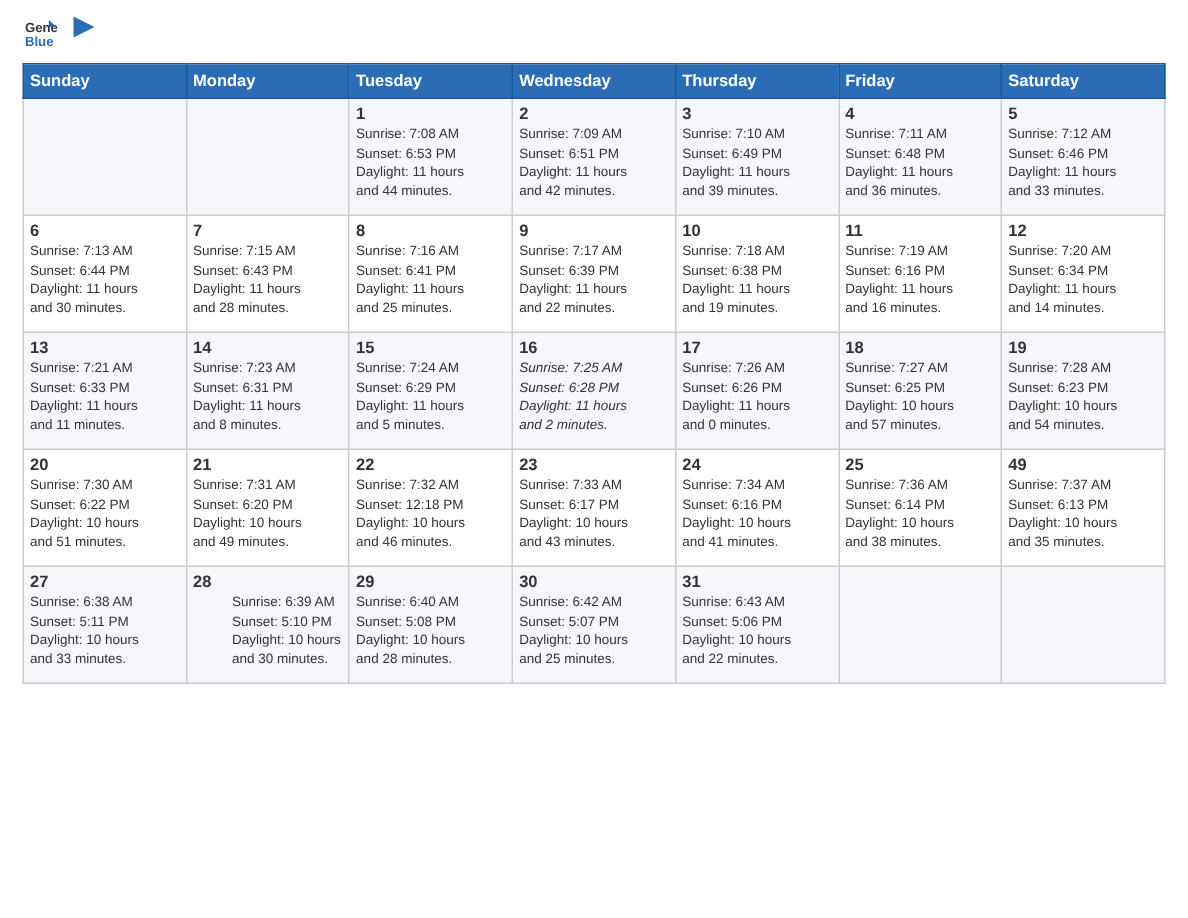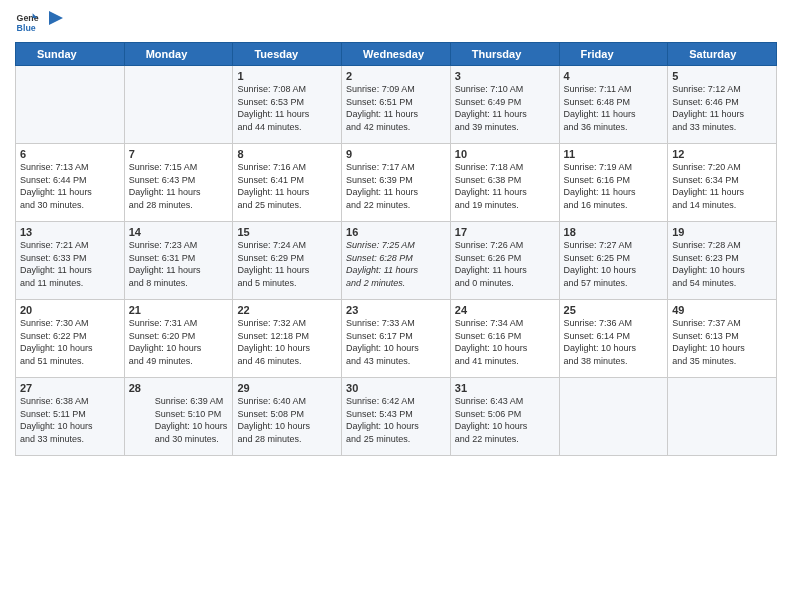--- a/index.html
+++ b/index.html
@@ -44,21 +44,21 @@
     table {
       width: 100%;
       border-collapse: collapse;
       table-layout: fixed;
     }
     thead tr th {
       background: #2a6db5;
       color: #fff;
       font-size: 11px;
       font-weight: bold;
-      padding: 5px 21px;
+      padding: 5px 4px;
       text-align: left;
       border: 1px solid #1a5a9a;
     }
     tbody tr td {
       border: 1px solid #ccc;
       vertical-align: top;
       padding: 4px 4px;
       font-size: 9.5px;
       color: #333;
       height: 78px;
@@ -327,21 +327,21 @@
           <td>
             <span class="day-number">29</span>
             <div class="day-info" style="white-space: pre-line;">Sunrise: 6:40 AM
 Sunset: 5:08 PM
 Daylight: 10 hours
 and 28 minutes.</div>
           </td>
           <td>
             <span class="day-number">30</span>
             <div class="day-info" style="white-space: pre-line;">Sunrise: 6:42 AM
-Sunset: 5:43 PM
+Sunset: 5:07 PM
 Daylight: 10 hours
 and 25 minutes.</div>
           </td>
           <td>
             <span class="day-number">31</span>
             <div class="day-info" style="white-space: pre-line;">Sunrise: 6:43 AM
 Sunset: 5:06 PM
 Daylight: 10 hours
 and 22 minutes.</div>
           </td>

